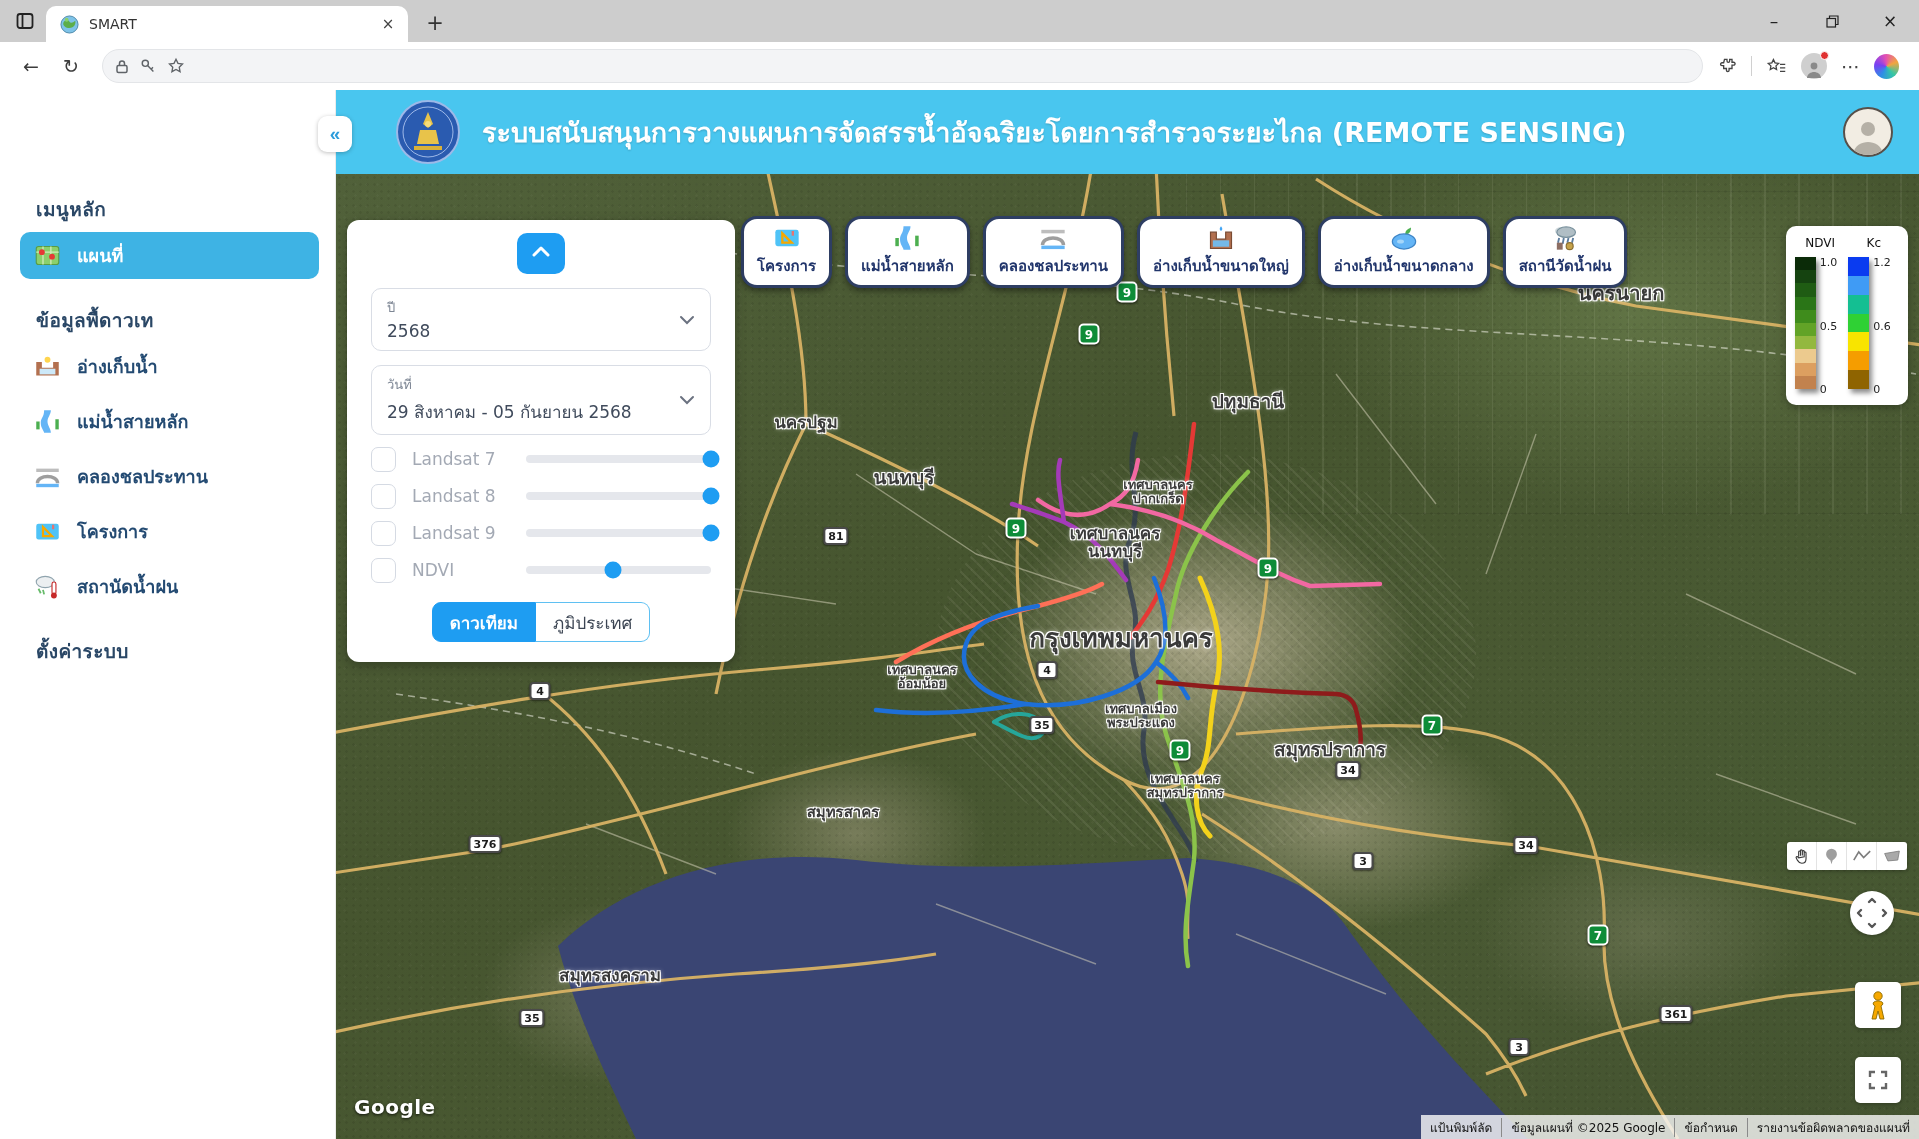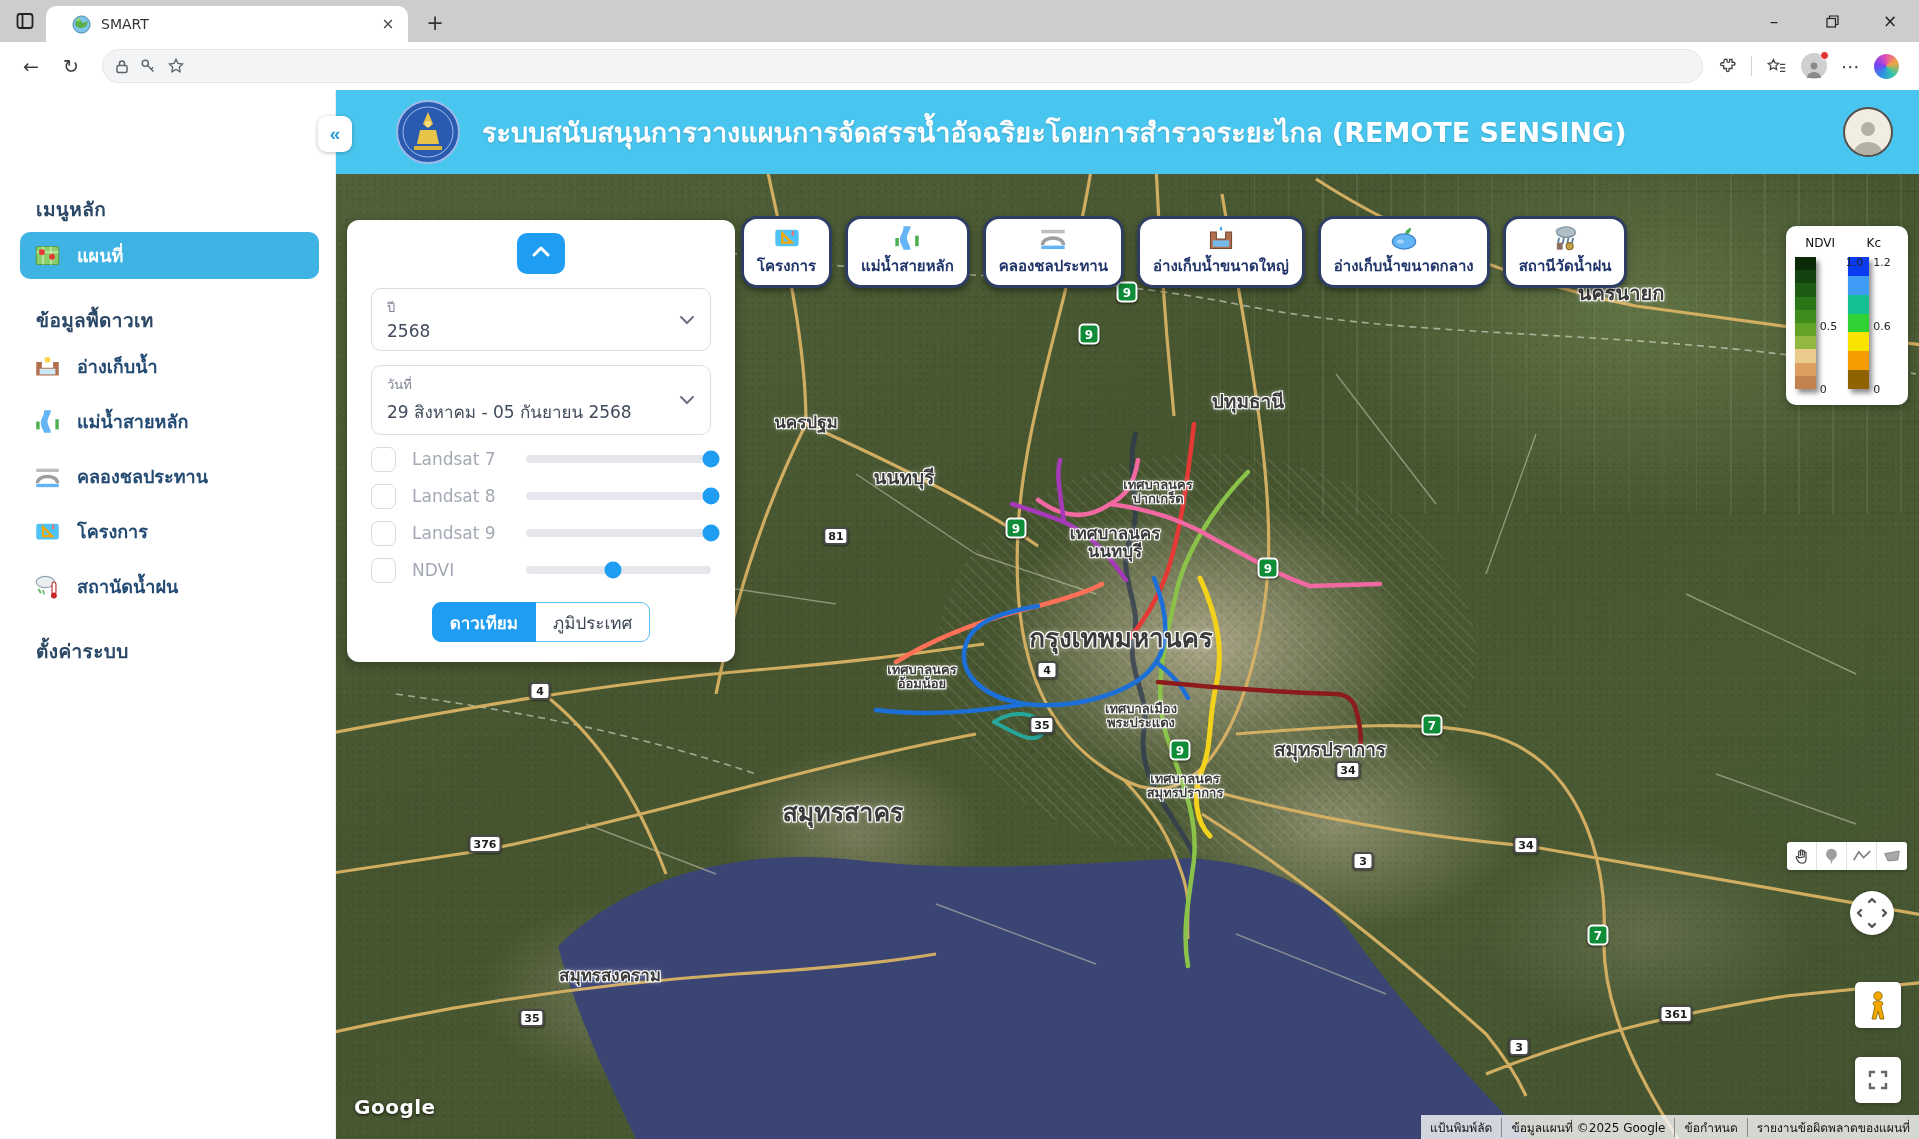--- a/index.html
+++ b/index.html
@@ -3,21 +3,21 @@
 <meta charset="utf-8">
 <style>
   html,body{margin:0;padding:0;width:1919px;height:1139px;overflow:hidden;
     font-family:"DejaVu Sans","Liberation Sans",sans-serif;background:#fff;}
   *{box-sizing:border-box;}
 
   
   .tabstrip{position:relative;height:42px;background:#cdcdcd;display:flex;align-items:flex-end;}
   .ws-btn{position:absolute;left:13px;top:9px;width:24px;height:24px;display:flex;align-items:center;justify-content:center;}
   .tab{width:362px;height:36px;background:#fff;border-radius:10px 10px 0 0;display:flex;align-items:center;
-    padding:0 10px 0 26px;margin-left:46px;gap:10px;}
+    padding:0 10px 0 14px;margin-left:46px;gap:10px;}
   .tab-title{font-size:14px;color:#333;flex:1;}
   .tab-close{color:#444;font-size:15px;width:20px;height:20px;display:flex;align-items:center;justify-content:center;border-radius:4px;}
   .newtab{font-size:21px;color:#333;margin:0 0 6px 14px;width:26px;height:26px;display:flex;align-items:center;justify-content:center;}
   .winctl{position:absolute;right:0;top:0;height:42px;display:flex;}
   .winctl span{width:58px;height:42px;display:flex;align-items:center;justify-content:center;font-size:17px;color:#222;}
   .urlbar{height:48px;background:#fff;display:flex;align-items:center;box-shadow:0 1px 0 #e1e1e1;padding:0 10px 0 14px;gap:6px;}
   .nav-btn{width:34px;height:34px;border-radius:6px;display:flex;align-items:center;justify-content:center;font-size:19px;color:#3c3c3c;}
   .pill{flex:1;height:34px;background:#f3f4f6;border:1px solid #e3e5e8;border-radius:17px;display:flex;align-items:center;
     padding:0 12px;gap:10px;margin:0 8px;}
   .url-text{font-size:15px;color:#1f1f1f;flex:1;}
@@ -352,21 +352,21 @@
         <div class="mlabel" style="left: 779px; top: 368px; font-size: 17px;">เทศบาลนคร
 นนทบุรี</div>
         <div class="mlabel" style="left: 785px; top: 464px; font-size: 26px;">กรุงเทพมหานคร</div>
         <div class="mlabel" style="left: 586px; top: 503px; font-size: 13px;">เทศบาลนคร
 อ้อมน้อย</div>
         <div class="mlabel" style="left: 805px; top: 542px; font-size: 13px;">เทศบาลเมือง
 พระประแดง</div>
         <div class="mlabel" style="left: 994px; top: 575px; font-size: 19px;">สมุทรปราการ</div>
         <div class="mlabel" style="left: 849px; top: 612px; font-size: 13px;">เทศบาลนคร
 สมุทรปราการ</div>
-        <div class="mlabel" style="left: 507px; top: 638px; font-size: 25px;">สมุทรสาคร</div>
+        <div class="mlabel" style="left: 507px; top: 638px; font-size: 15px;">สมุทรสาคร</div>
         <div class="mlabel" style="left: 274px; top: 801px; font-size: 17px;">สมุทรสงคราม</div>
       </div>
     <div id="map-shields">
         <div class="shield g" style="left: 791px; top: 118px;">9</div>
         <div class="shield g" style="left: 753px; top: 160px;">9</div>
         <div class="shield g" style="left: 680px; top: 354px;">9</div>
         <div class="shield g" style="left: 932px; top: 394px;">9</div>
         <div class="shield g" style="left: 844px; top: 576px;">9</div>
         <div class="shield g" style="left: 1096px; top: 551px;">7</div>
         <div class="shield g" style="left: 1262px; top: 761px;">7</div>
@@ -517,21 +517,21 @@
               <div style="background: rgb(31, 92, 19);"></div>
               <div style="background: rgb(42, 117, 23);"></div>
               <div style="background: rgb(63, 140, 28);"></div>
               <div style="background: rgb(98, 163, 39);"></div>
               <div style="background: rgb(147, 184, 63);"></div>
               <div style="background: rgb(236, 202, 142);"></div>
               <div style="background: rgb(220, 159, 96);"></div>
               <div style="background: rgb(194, 130, 78);"></div>
             </div>
             <div class="ticks">
-              <span style="top: 4%; margin-left: 26px;">1.0</span>
+              <span style="top: 4%;">1.0</span>
               <span style="top: 52%;">0.5</span>
               <span style="top: 100%;">0</span>
             </div>
           </div>
         </div>
         <div class="ramp-col">
           <div class="ramp-title">Kc</div>
           <div class="ramp-wrap">
             <div class="ramp">
               <div style="background: rgb(10, 59, 240);"></div>

